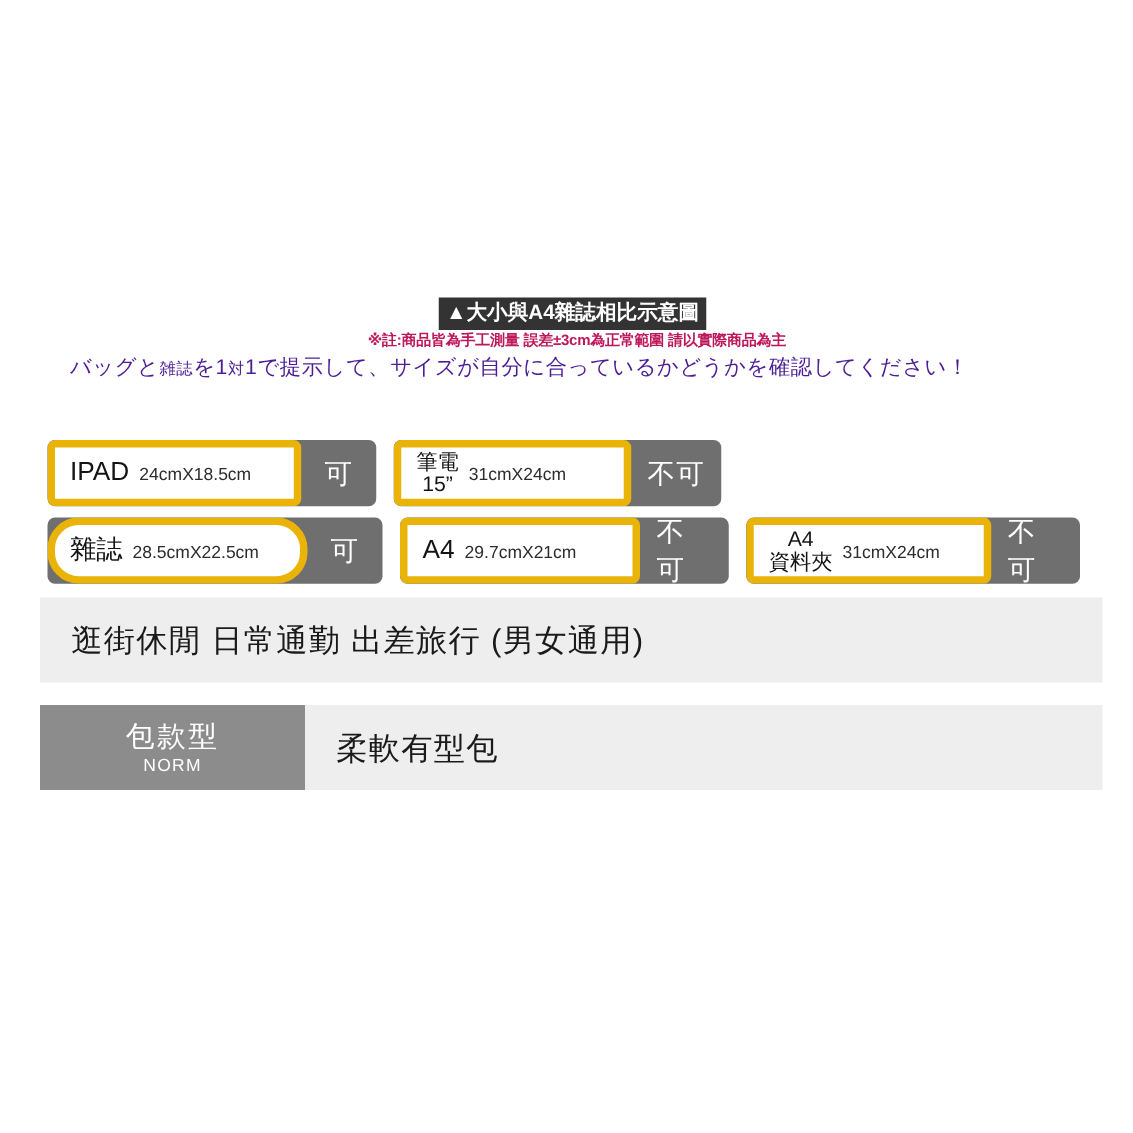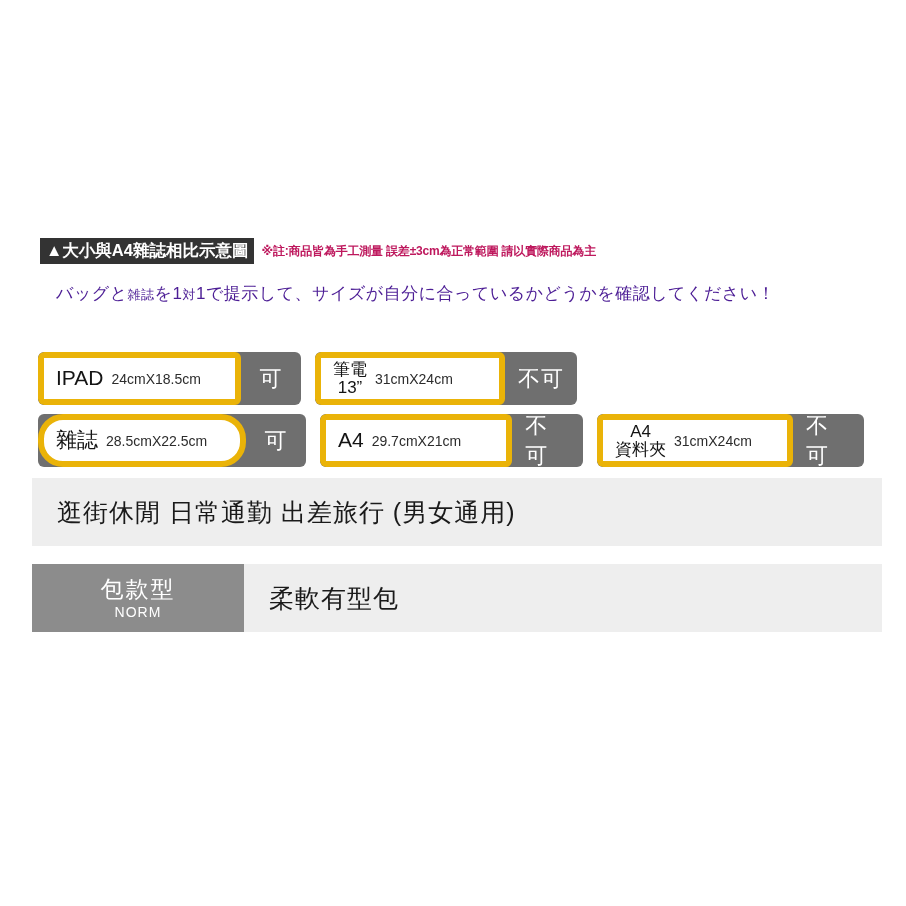--- a/index.html
+++ b/index.html
@@ -24,20 +24,21 @@
 
   
   .note-row {
     position: absolute;
     left: 40px;
     top: 238px;
     width: 836px;
     display: flex;
     align-items: center;
     white-space: nowrap;
+    flex-direction: column;
   }
   .note-badge {
     background: #333333;
     color: #ffffff;
     font-size: 16.5px;
     font-weight: bold;
     padding: 4px 6px 5px 6px;
     line-height: 1.05;
     letter-spacing: 0px;
   }
@@ -196,21 +197,21 @@
         <div class="chip-inner">
           <span class="chip-name">IPAD</span>
           <span class="chip-dim">24cmX18.5cm</span>
         </div>
         <div class="chip-verdict">可</div>
       </div>
 
       <div class="chip w-note">
         <div class="chip-inner">
           <span class="chip-name two-line">筆電
-13”</span>
+15”</span>
           <span class="chip-dim">31cmX24cm</span>
         </div>
         <div class="chip-verdict">不可</div>
       </div>
     </div>
 
     <div class="chip-row">
       <div class="chip w-mag">
         <div class="chip-inner">
           <span class="chip-name">雜誌</span>

